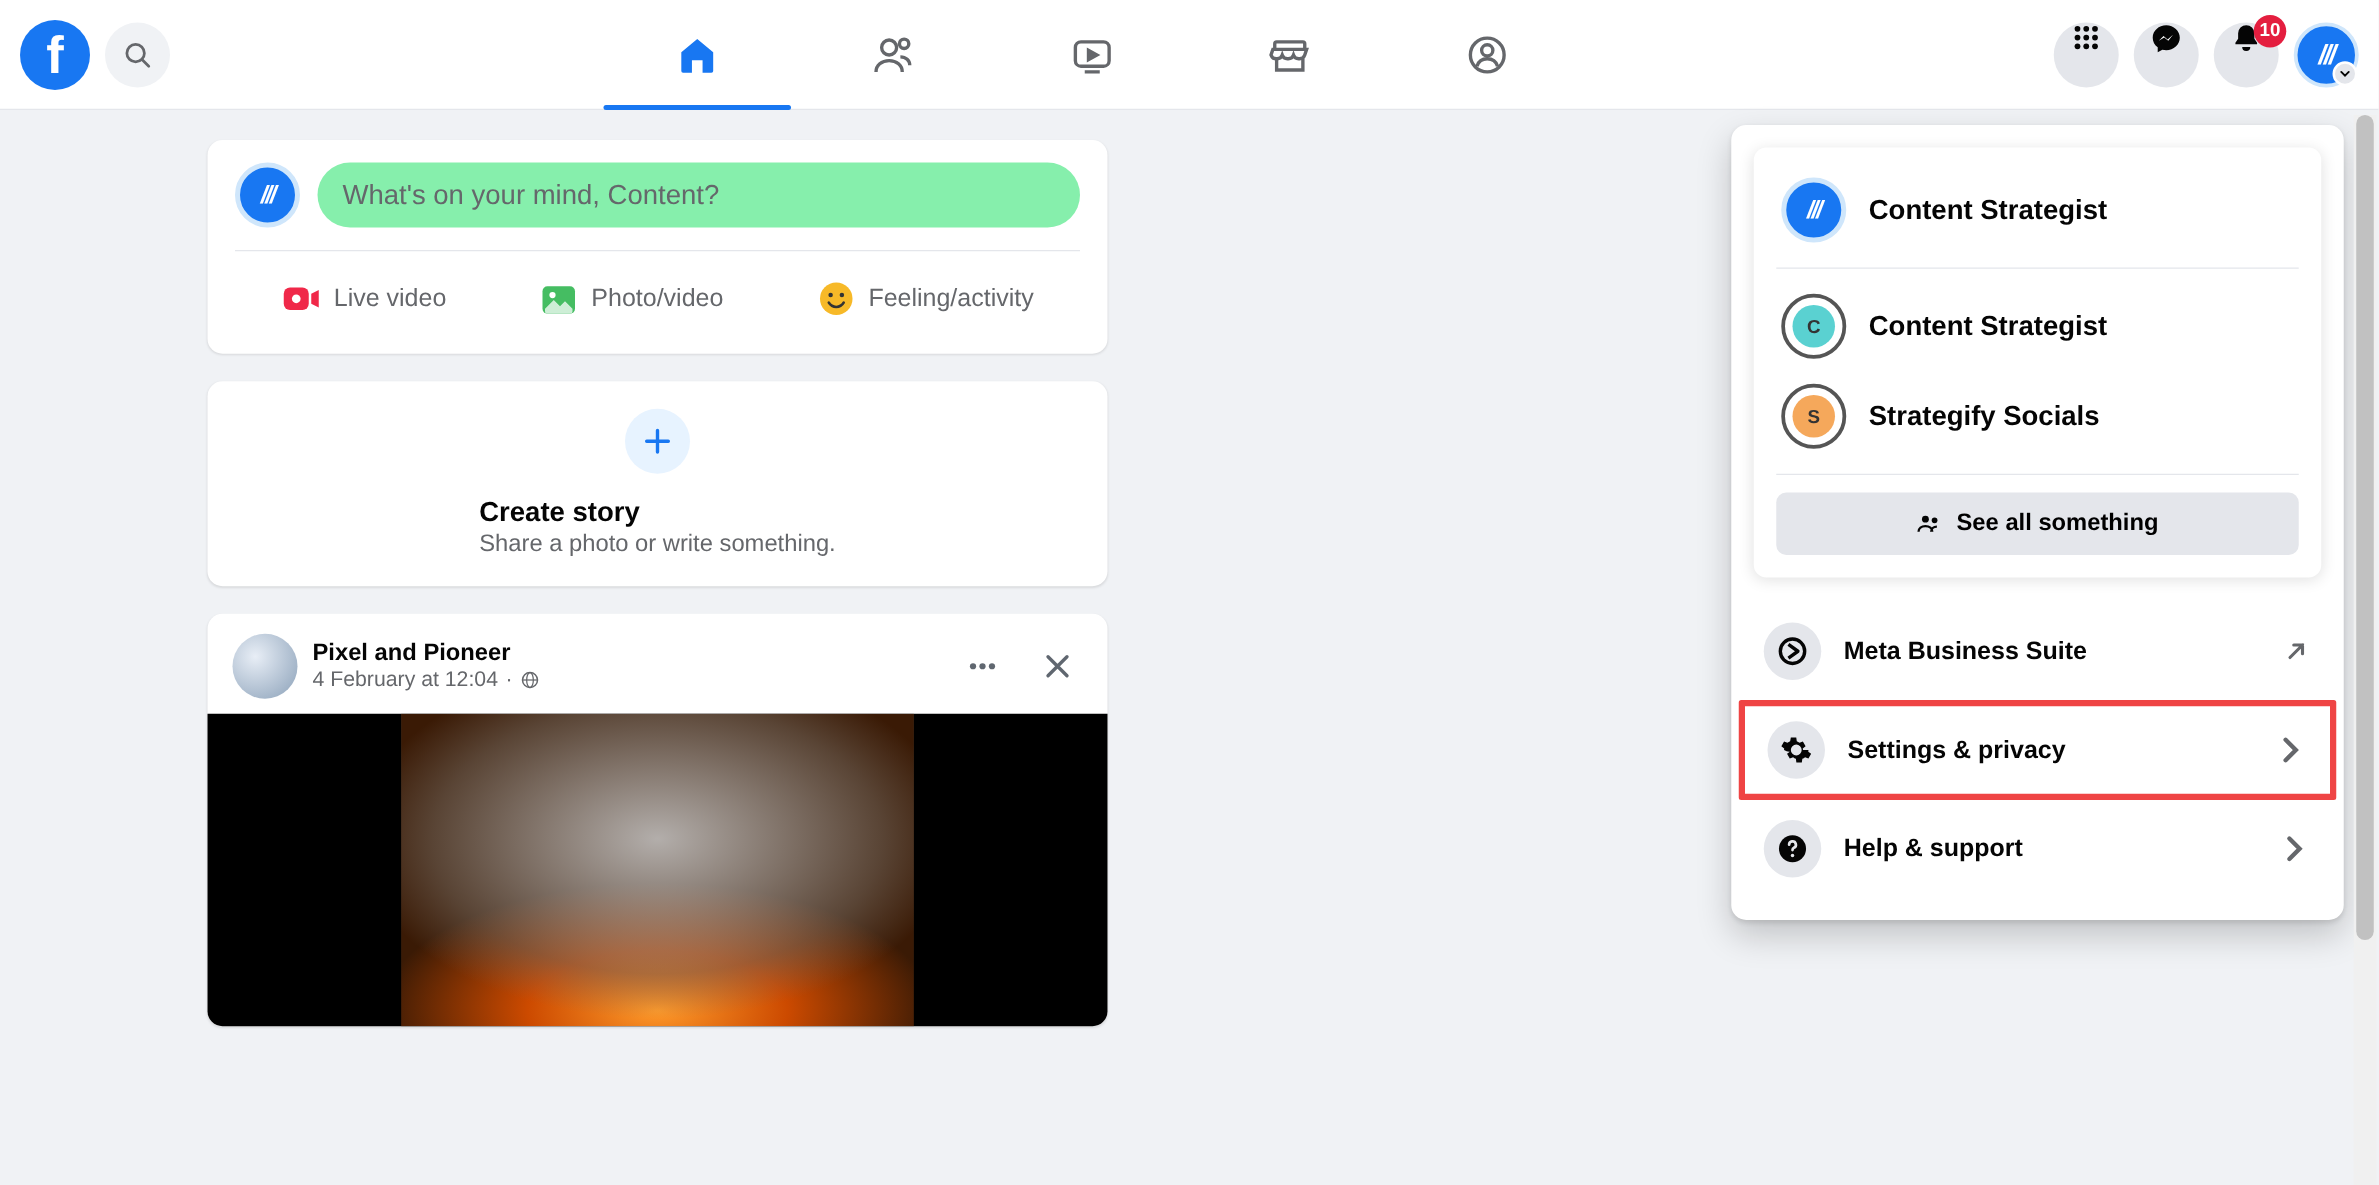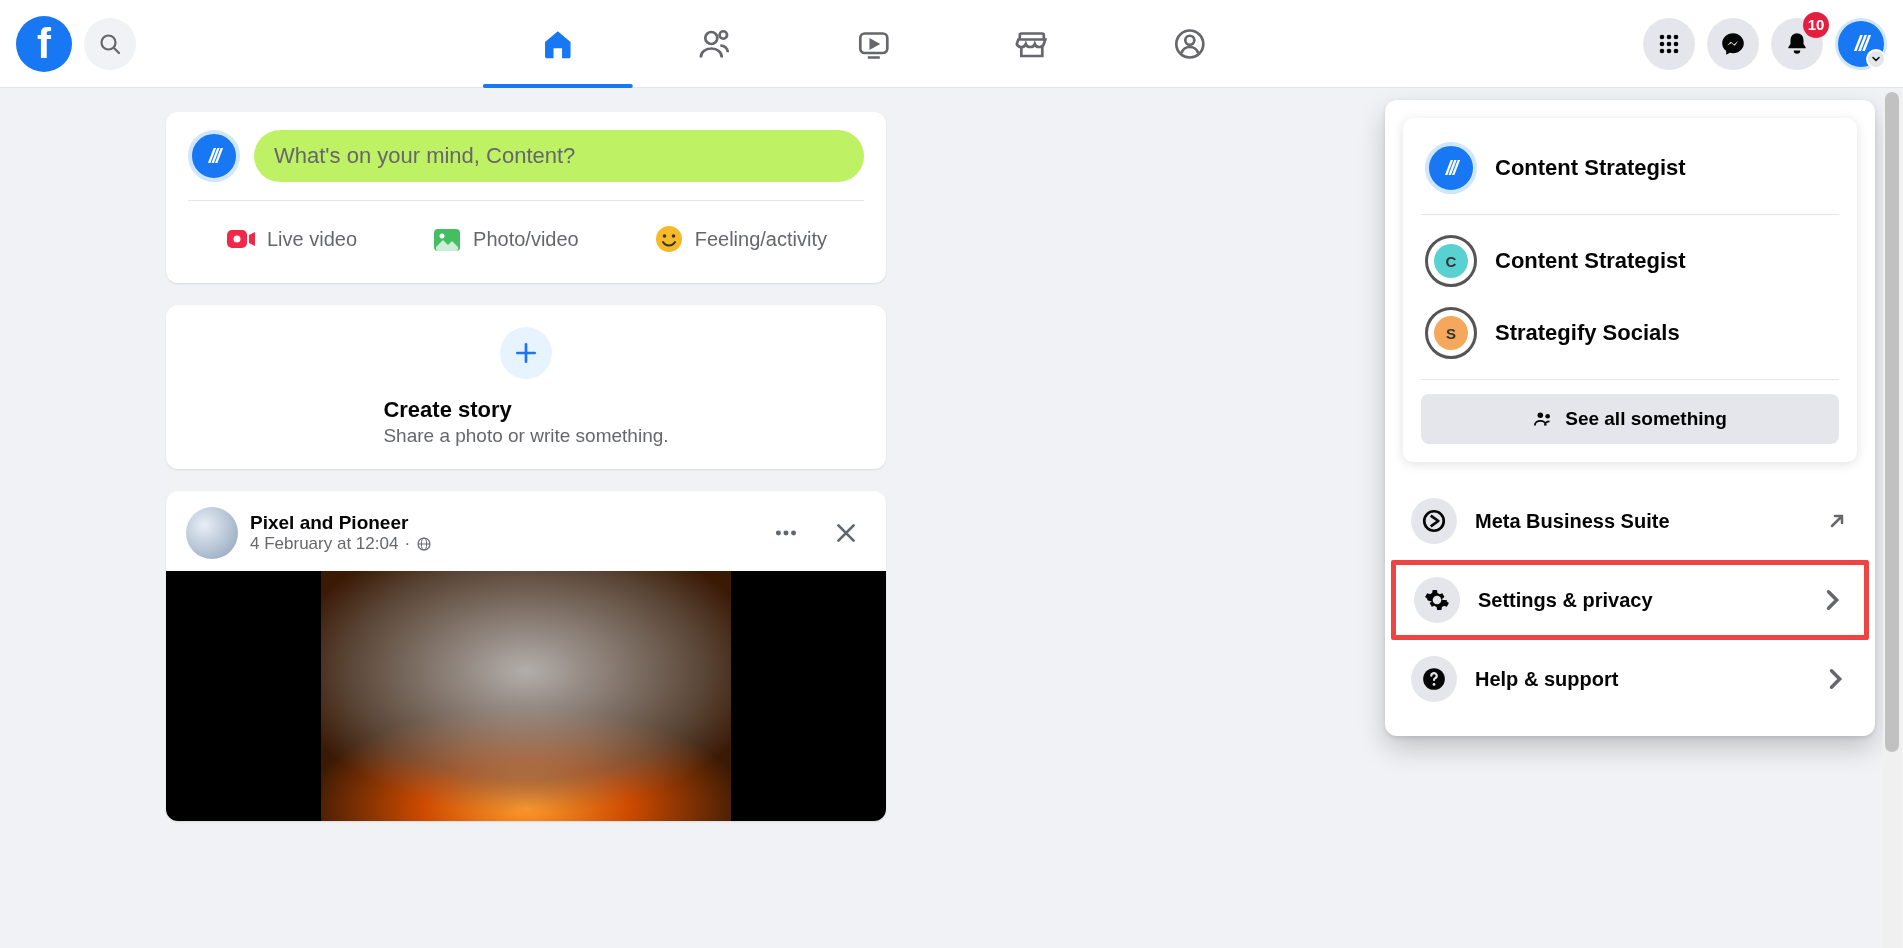--- a/index.html
+++ b/index.html
@@ -29,21 +29,21 @@
     border-radius: 10px; cursor: pointer; position: relative; color: #65676b;
   }
   .nav-tab.active { color: #1877f2; }
   .nav-tab.active::after {
     content: ""; position: absolute; bottom: -1px; left: 0; right: 0;
     height: 4px; background: #1877f2; border-radius: 2px;
   }
   .hdr-right { margin-left: auto; display: flex; align-items: center; gap: 12px; }
   .hdr-icon-btn {
     width: 52px; height: 52px; background: #e4e6eb; border-radius: 50%;
-    display: flex; align-items: center; justify-content: center; cursor: pointer; position: relative;
+    display: flex; justify-content: center; cursor: pointer; position: relative;
   }
   .badge {
     position: absolute; top: -6px; right: -6px; min-width: 26px; height: 26px;
     background: #e41e3f; color: #fff; font-size: 15px; font-weight: 600;
     border-radius: 13px; display: flex; align-items: center; justify-content: center;
     padding: 0 4px;
   }
   .avatar-hdr {
     width: 52px; height: 52px; border-radius: 50%; background: #1877f2;
     display: flex; align-items: center; justify-content: center; position: relative;
@@ -60,21 +60,21 @@
   .card { background: #fff; border-radius: 12px; box-shadow: 0 1px 2px rgba(0,0,0,0.1); margin-bottom: 22px; }
   
   .composer { padding: 18px 22px; }
   .composer-top { display: flex; align-items: center; gap: 14px; }
   .composer-avatar {
     width: 52px; height: 52px; border-radius: 50%; background: #1877f2;
     border: 4px solid #cfe6fb; flex-shrink: 0;
     display:flex; align-items:center; justify-content:center;
   }
   .composer-input {
-    flex: 1; height: 52px; background: #bef264; border-radius: 28px;
+    flex: 1; height: 52px; background: #86efac; border-radius: 28px;
     padding: 0 20px; display: flex; align-items: center;
     color: #65676b; font-size: 22px; cursor: pointer;
   }
   .composer-divider { height: 1px; background: #e4e6eb; margin: 18px 0 12px; }
   .composer-actions { display: flex; justify-content: space-around; }
   .composer-act {
     display: flex; align-items: center; gap: 10px; padding: 10px 14px;
     border-radius: 8px; cursor: pointer; color: #65676b; font-size: 20px; font-weight: 500;
   }
   .icon-box { width: 32px; height: 32px; display: flex; align-items: center; justify-content: center; }

